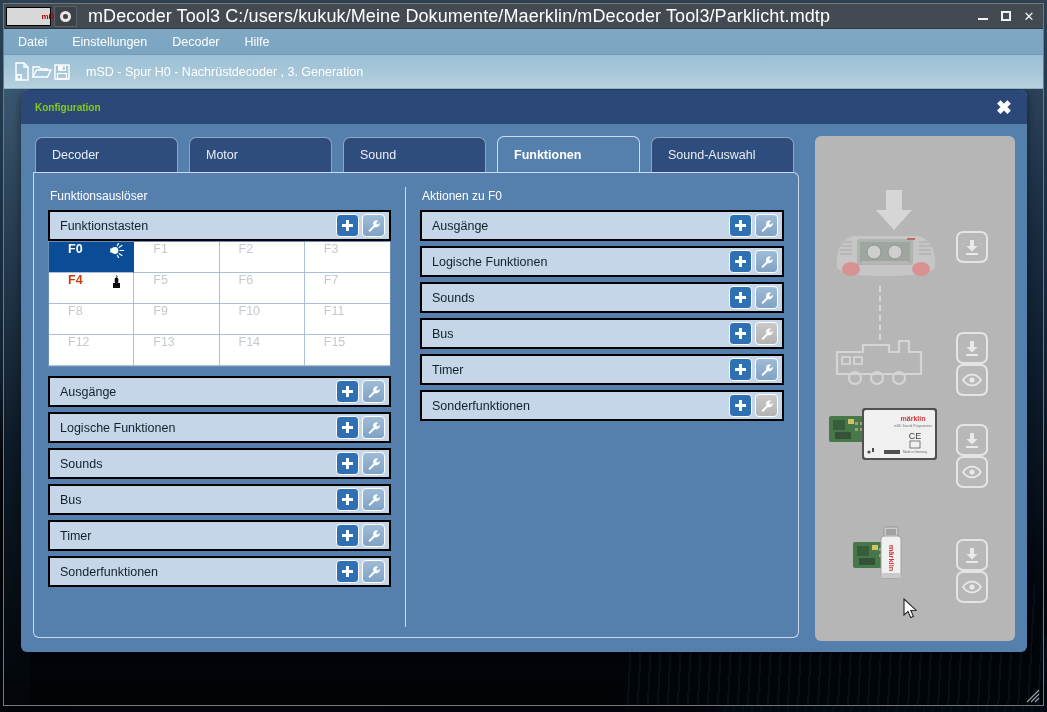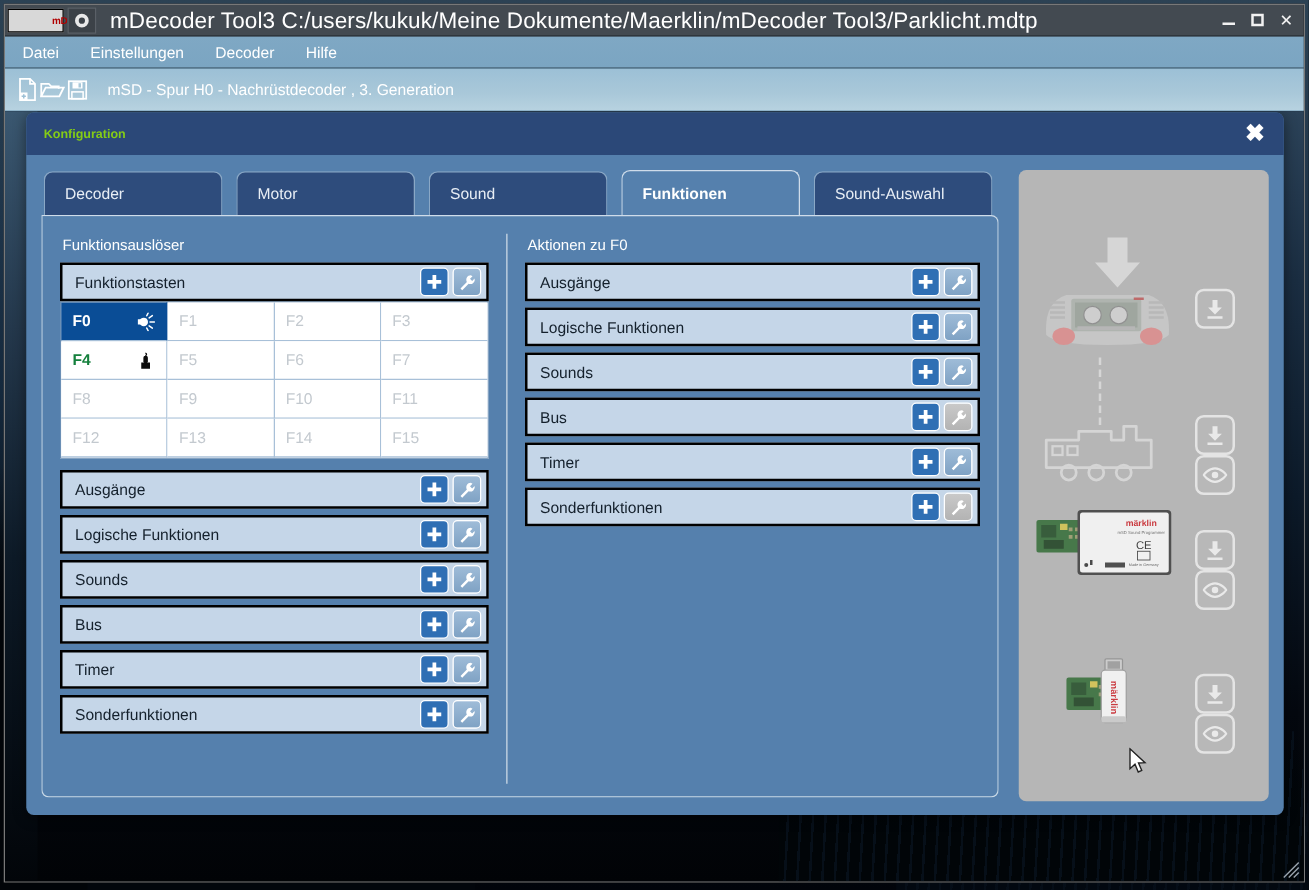--- a/index.html
+++ b/index.html
@@ -184,26 +184,26 @@
   .minibtn.wrench.dim { background: linear-gradient(180deg,#c9c9c9,#b3b3b3); }
   .minibtn svg { display: block; }
 
   
   #fgrid {
     display: grid; grid-template-columns: repeat(4, 1fr);
     border: 1px solid #6b8fb5; background: #ffffff; margin-bottom: 9px;
   }
   .fcell {
     height: 31px; border-right: 1px solid #a8c0d8; border-bottom: 1px solid #a8c0d8;
-    display: flex; align-items: center; justify-content: space-between;
-    padding: 0 8px 0 9px; font-size: 12.5px; color: #c3c9cf; cursor: pointer;
+    display: flex; justify-content: space-between;
+    padding: 0 8px 0 19px; font-size: 12.5px; color: #c3c9cf; cursor: pointer;
     background: #ffffff;
   }
   .fcell:nth-child(4n) { border-right: none; }
-  .fcell.used { color: #15803d; font-weight: bold; }
+  .fcell.used { color: #c2410c; font-weight: bold; }
   .fcell.sel { background: #0a4d96; color: #ffffff; font-weight: bold; border-right-color:#0a4d96; }
   .fcell .fico { width: 17px; height: 17px; display:flex; align-items:center; justify-content:center; }
 
   
   #projectpanel {
     position: absolute; right: 12px; top: 12px; width: 200px; height: 505px;
     background: #b6b6b6; border-radius: 6px; overflow: hidden;
   }
   #projectpanel .pp-title { color: #e6e6e6; font-size: 11.5px; line-height: 14px; margin: 17px 0 0 22px; }
   .pp-art { position: absolute; opacity: .82; }

